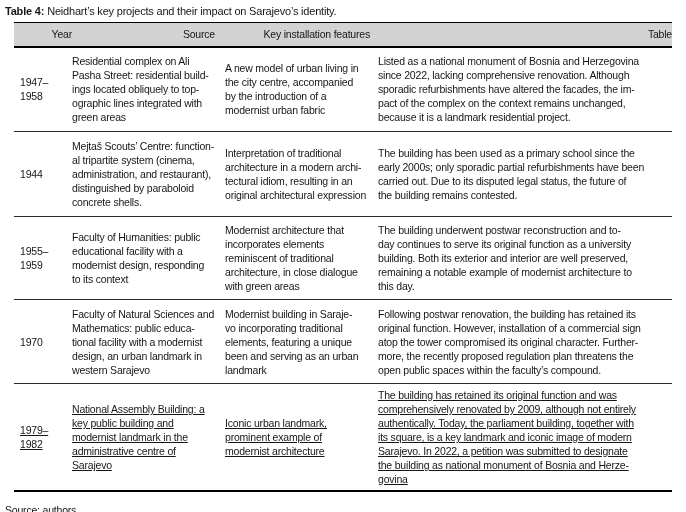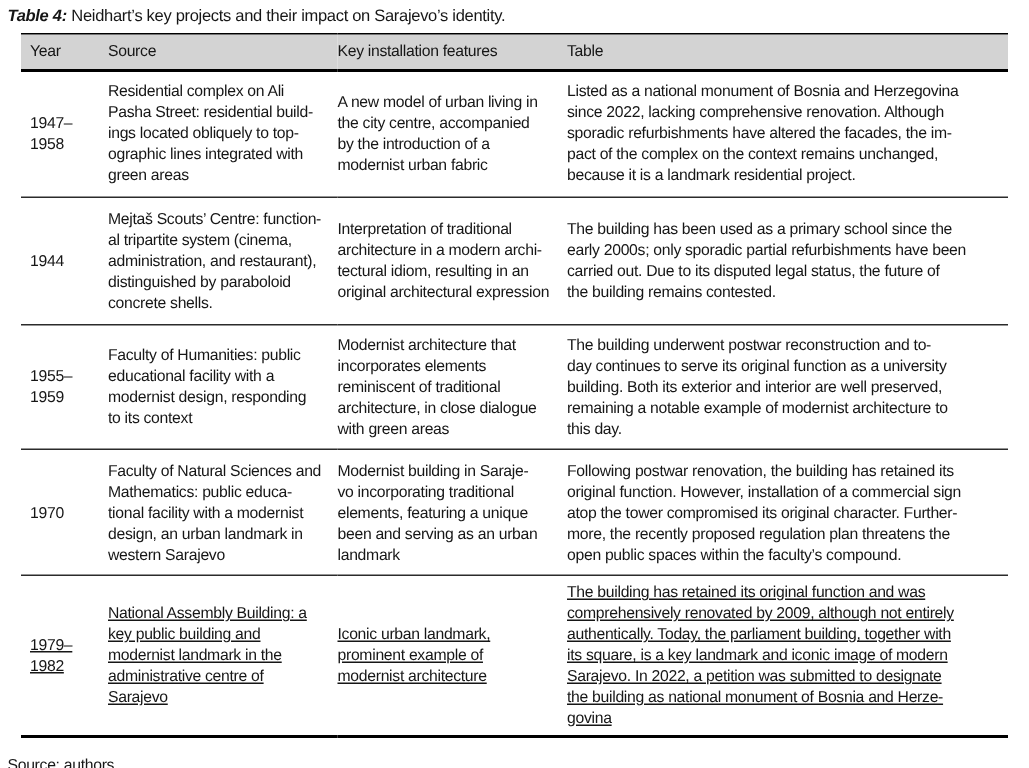--- a/index.html
+++ b/index.html
@@ -24,21 +24,20 @@
   .caption {
     margin: 4px 0 0 5px;
     font-size: 11px;
     line-height: 14px;
     letter-spacing: -0.2px;
     white-space: nowrap;
   }
   .caption .cap-label {
     font-weight: bold;
     margin-right: 3px;
-    font-style: italic;
   }
   table.projects {
     position: absolute;
     left: 14px;
     top: 22px;
     width: 658px;
     border-collapse: collapse;
     table-layout: fixed;
   }
   col.c-year     { width: 58px; }
@@ -46,21 +45,21 @@
   col.c-features { width: 153px; }
   col.c-impact   { width: 294px; }
   thead tr {
     background: #d3d3d3;
     height: 24px;
   }
   thead th {
     font-weight: normal;
     font-size: 10.5px;
     letter-spacing: -0.2px;
-    text-align: left;
+    text-align: right;
     vertical-align: middle;
     padding: 0;
     border-top: 1px solid #000;
     border-bottom: 2px solid #000;
   }
   tbody td {
     font-size: 10.5px;
     line-height: 14px;
     letter-spacing: -0.2px;
     vertical-align: middle;

